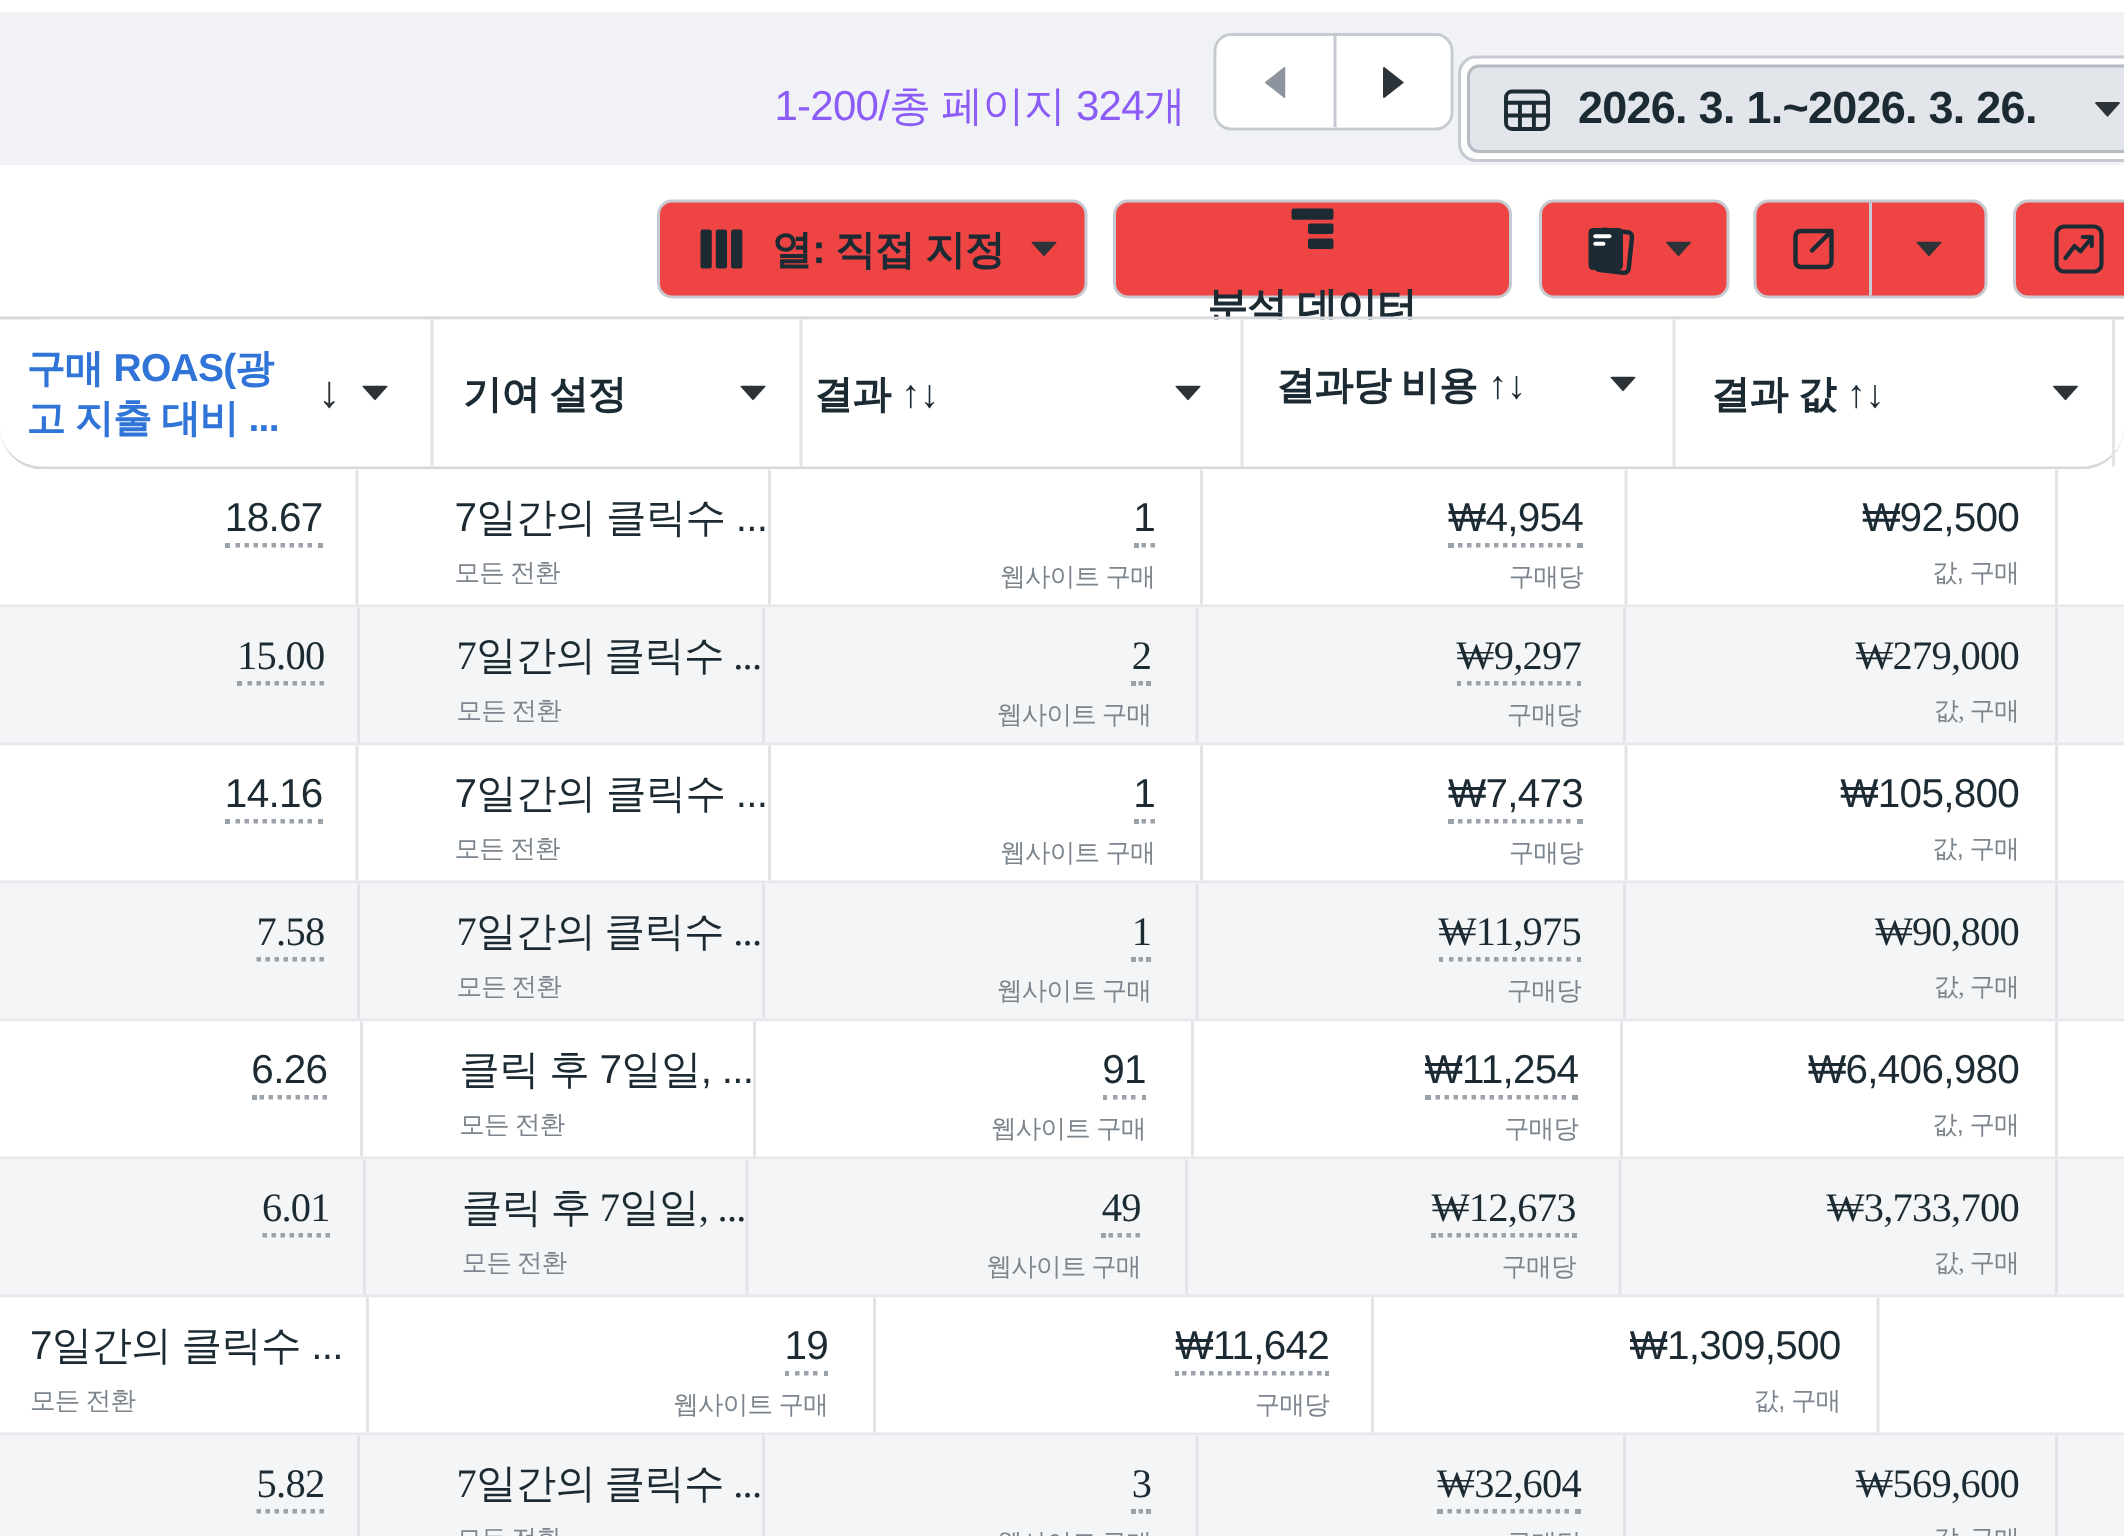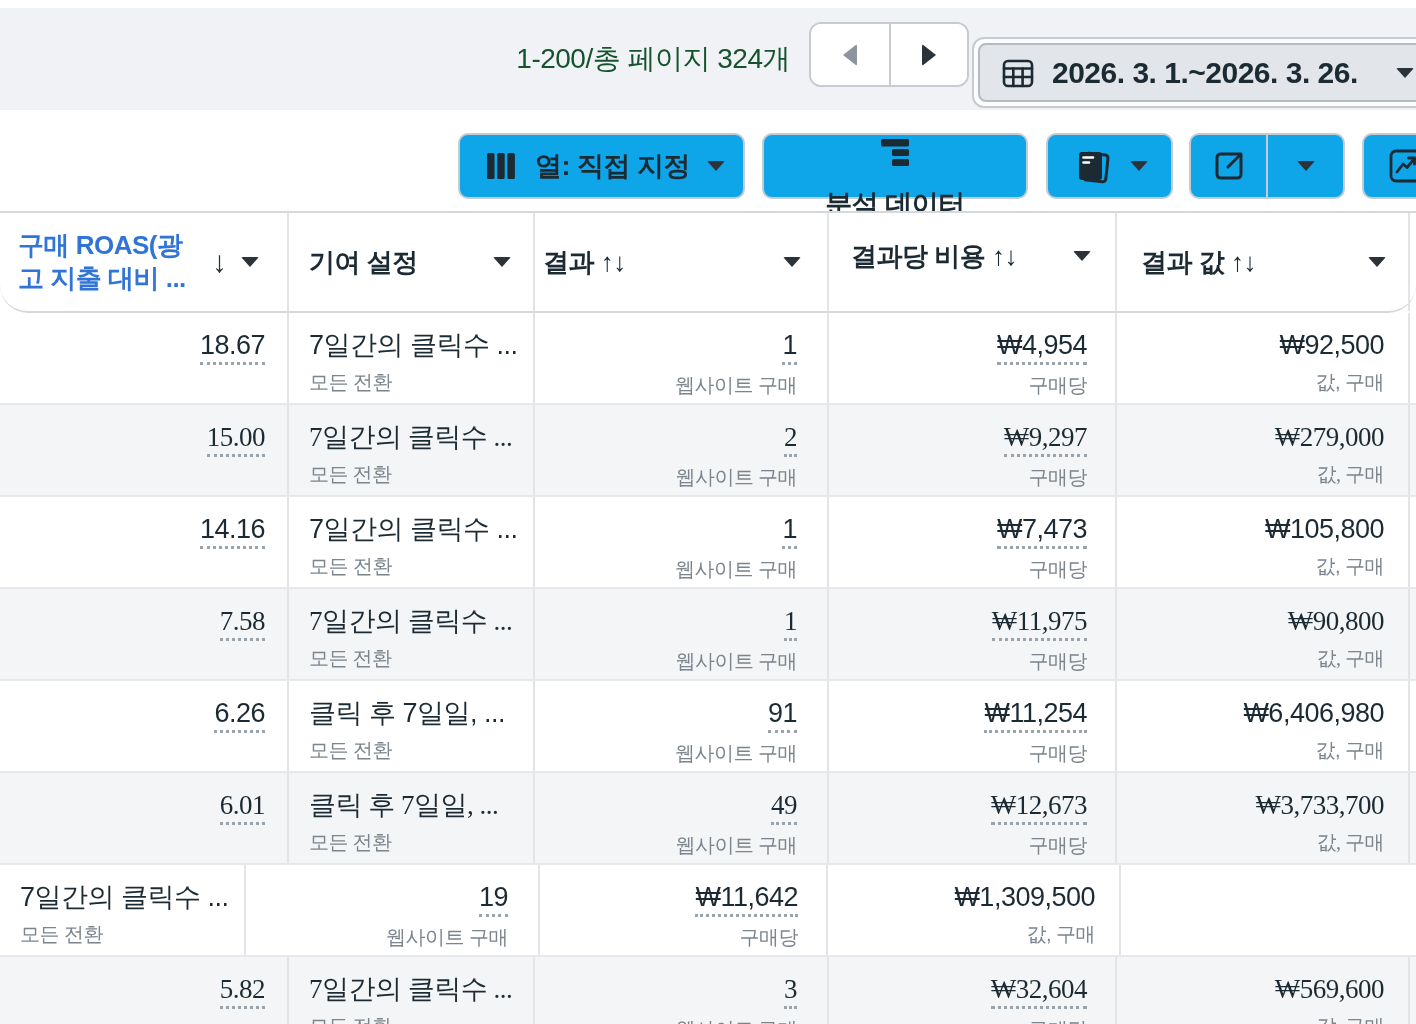--- a/index.html
+++ b/index.html
@@ -2,71 +2,71 @@
 <html><head>
 <meta charset="utf-8">
 <style>
   * { margin:0; padding:0; box-sizing:border-box; }
   html,body { width:1416px; height:1024px; overflow:hidden; background:#ffffff;
     font-family:"Liberation Sans","DejaVu Sans",sans-serif; color:#1c2b33; }
   .stage { position:absolute; top:0; left:0; width:1416px; height:1024px; overflow:hidden; }
 
   
   .band { position:absolute; top:8px; left:0; width:1416px; height:102px; background:#f1f2f5; }
-  .pag-label { position:absolute; left:440px; top:0; width:350px; height:102px;
+  .pag-label { position:absolute; left:440px; top:12px; width:350px; height:102px;
     display:flex; align-items:center; justify-content:flex-end;
-    font-size:28px; font-weight:500; color:#14532d; letter-spacing:-0.5px; }
+    font-size:28px; font-weight:500; color:#8b5cf6; letter-spacing:-0.5px; }
   .pager { position:absolute; left:809px; top:14px; height:65px; display:flex;
     background:#ffffff; border:2px solid #c6cbd1; border-radius:12px; overflow:hidden; }
   .pager-btn { width:78px; height:100%; background:#ffffff; border:none; cursor:pointer;
     display:flex; align-items:center; justify-content:center; }
   .pager-btn + .pager-btn { border-left:2px solid #c6cbd1; }
   .tri-left { width:0; height:0; border-top:11px solid transparent; border-bottom:11px solid transparent;
     border-right:14px solid #8d949e; border-radius:2px; }
   .tri-right { width:0; height:0; border-top:11px solid transparent; border-bottom:11px solid transparent;
     border-left:14px solid #2c3338; border-radius:2px; }
 
   .date-wrap { position:absolute; left:972px; top:29px; width:470px; height:71px;
     background:#fdfdfe; border:2px solid #c6cbd1; border-radius:12px; padding:4px; }
   .date-btn { width:100%; height:100%; background:#e2e5e9; border:2px solid #b4bbc3;
     border-radius:8px; display:flex; align-items:center; padding:0 20px; gap:16px; cursor:pointer; }
   .date-text { font-size:30px; font-weight:600; color:#1c2b33; letter-spacing:-0.5px; white-space:nowrap; }
   .caret { width:0; height:0; border-left:9px solid transparent; border-right:9px solid transparent;
     border-top:10px solid #2c3338; border-radius:2px; flex:none; }
 
   
-  .toolbar-btn { position:absolute; top:133px; height:66px; background:#0ea5e9;
+  .toolbar-btn { position:absolute; top:133px; height:66px; background:#ef4444;
     border:2px solid #c6cbd1; border-radius:10px; display:flex; align-items:center;
-    cursor:pointer; color:#1c2b33;margin-left:20px; }
+    cursor:pointer; color:#1c2b33; }
   .tb-label { font-size:27px; font-weight:600; letter-spacing:-0.5px; white-space:nowrap; }
   #btn-columns { left:438px; width:287px; padding:0 24px; gap:17px; }
   #btn-breakdown { left:742px; width:266px; padding:0 24px; gap:17px;flex-direction:column; }
   #btn-reports { left:1026px; width:127px; justify-content:center; gap:18px; }
   #btn-export { left:1169px; width:156px; padding:0; }
   .split-half { flex:1; height:100%; display:flex; align-items:center; justify-content:center; }
   .split-half + .split-half { border-left:2px solid #c6cbd1; }
   #btn-charts { left:1342px; width:96px; justify-content:flex-start; padding-left:22px; }
   .icon { flex:none; display:flex; align-items:center; justify-content:center; }
 
   
   .tbl { position:absolute; top:211px; left:0; width:1416px; border-top:2px solid #d5d8dc; }
   .thead { display:flex; height:100px; background:#ffffff; border-bottom:2px solid #d5d8dc;border-radius:28px; }
   .hcell { display:flex; align-items:center; border-right:2px solid #e2e4e8;
     font-size:26px; font-weight:700; color:#1c2b33; letter-spacing:-0.5px; }
-  .trow { display:flex; height:92px; background:#ffffff; border-bottom:2px solid #e6e8eb; }
+  .trow { display:flex; height:92px; background:#ffffff; border-bottom:2px solid #e6e8eb;gap:44px; }
   .trow.alt { background:#f4f5f6;font-family:Liberation Serif, serif; }
   .cell { border-right:2px solid #e2e4e8; padding-top:15px; }
   .c1 { width:289px; } .c2 { width:246px; } .c3 { width:294px; }
   .c4 { width:288px; } .c5 { width:293px; } .c6 { flex:1; border-right:none; }
   .num { text-align:right; }
   .c1.num { padding-right:22px; } .c3.num { padding-right:30px; }
   .c4.num { padding-right:28px; } .c5.num { padding-right:24px; }
   .c2.cell { padding-left:20px; }
   .main { font-size:27px; line-height:34px; color:#1c2b33; letter-spacing:-0.5px; white-space:nowrap; }
-  .sub { font-size:20px; line-height:30px; color:#7c858d; margin-top:5px; letter-spacing:-0.5px; white-space:nowrap; }
+  .sub { font-size:17px; line-height:30px; color:#7c858d; margin-top:5px; letter-spacing:-0.5px; white-space:nowrap; }
   .dotted { display:inline-block; border-bottom:3px dotted #9aa2aa; cursor:pointer; }
 
   .h1 { width:289px; padding-left:18px; gap:14px; }
   .h1 .hlabel { width:180px; color:#2f74d6; line-height:33px; word-break:break-all; }
   .sort-arrow { font-size:30px; font-weight:400; color:#2c3338; }
   .h2 { width:246px; padding:0 22px 0 20px; }
   .h3 { width:294px; padding:0 26px 0 8px; }
   .h4 { width:288px; padding:0 24px 12px 22px; }
   .h5 { width:293px; padding:0 22px 0 24px; }
   .h6 { flex:1; border-right:none; }

